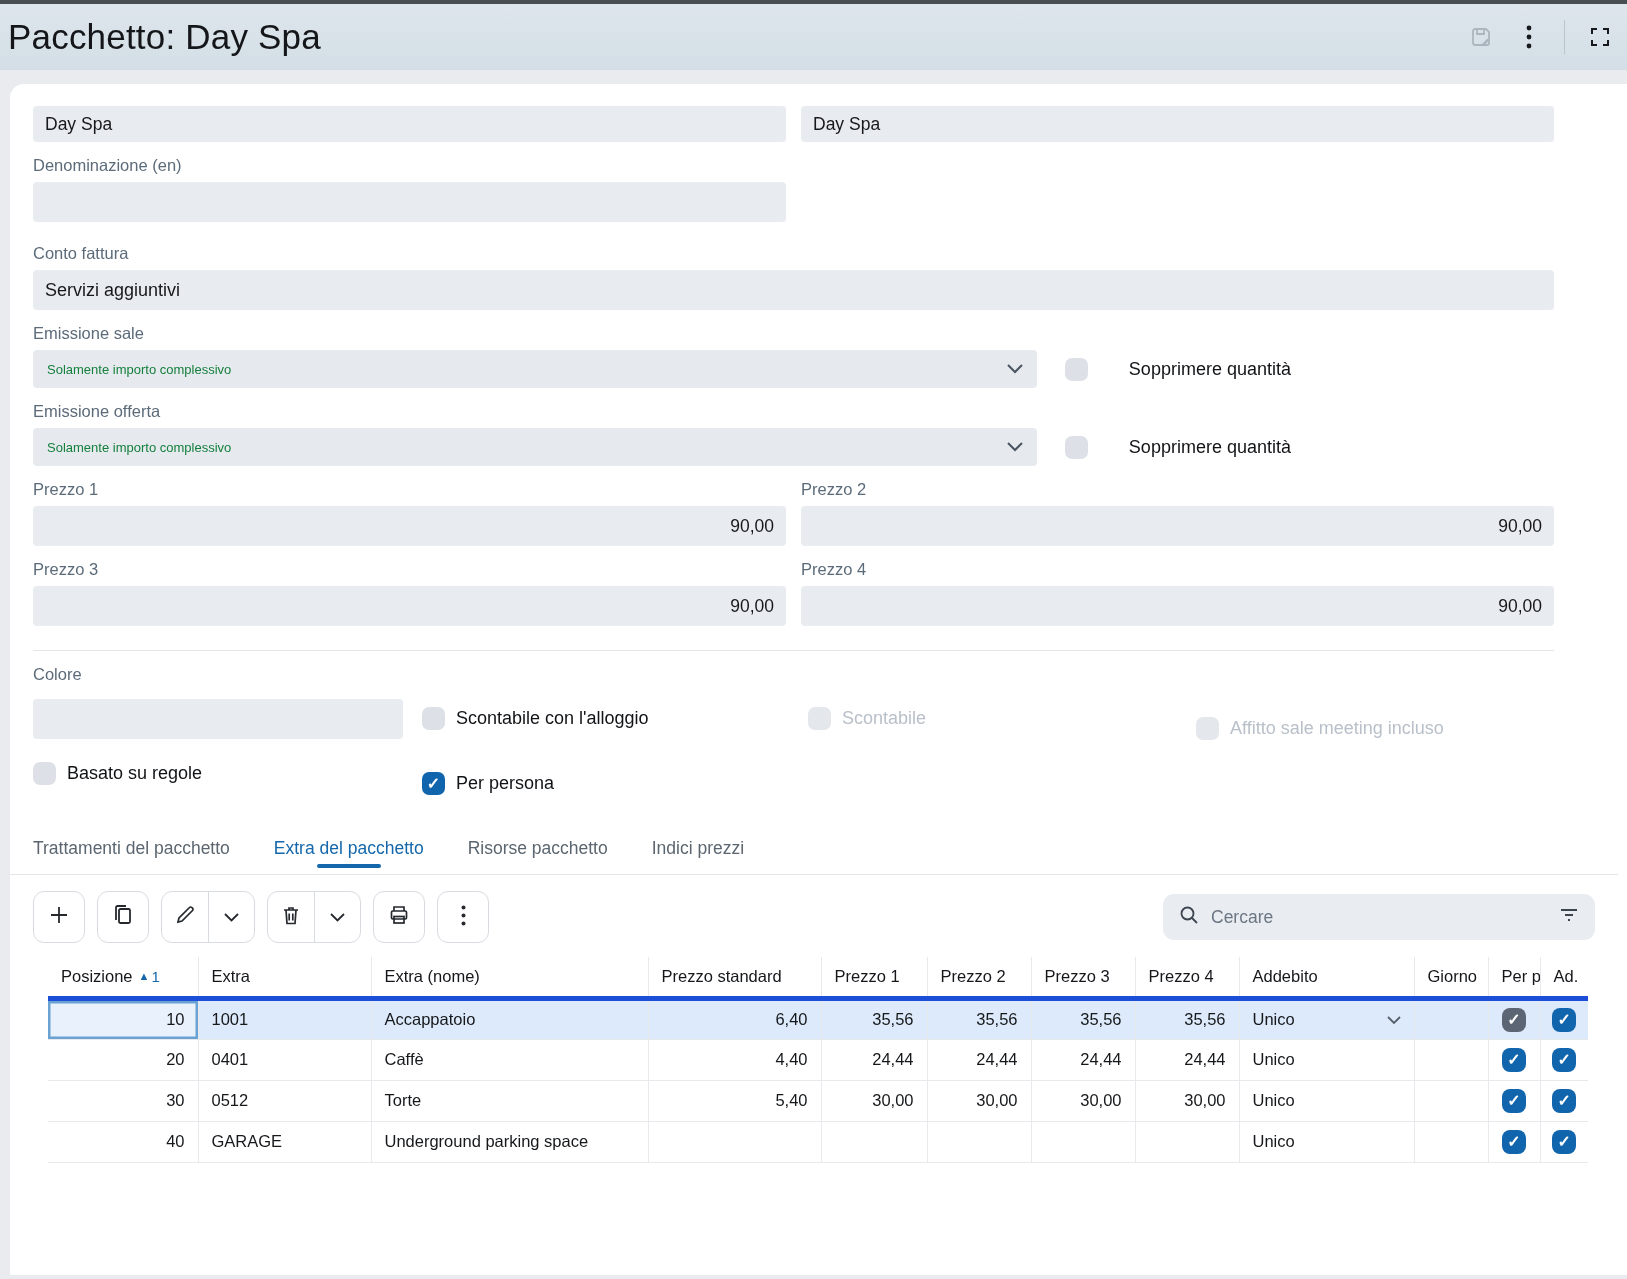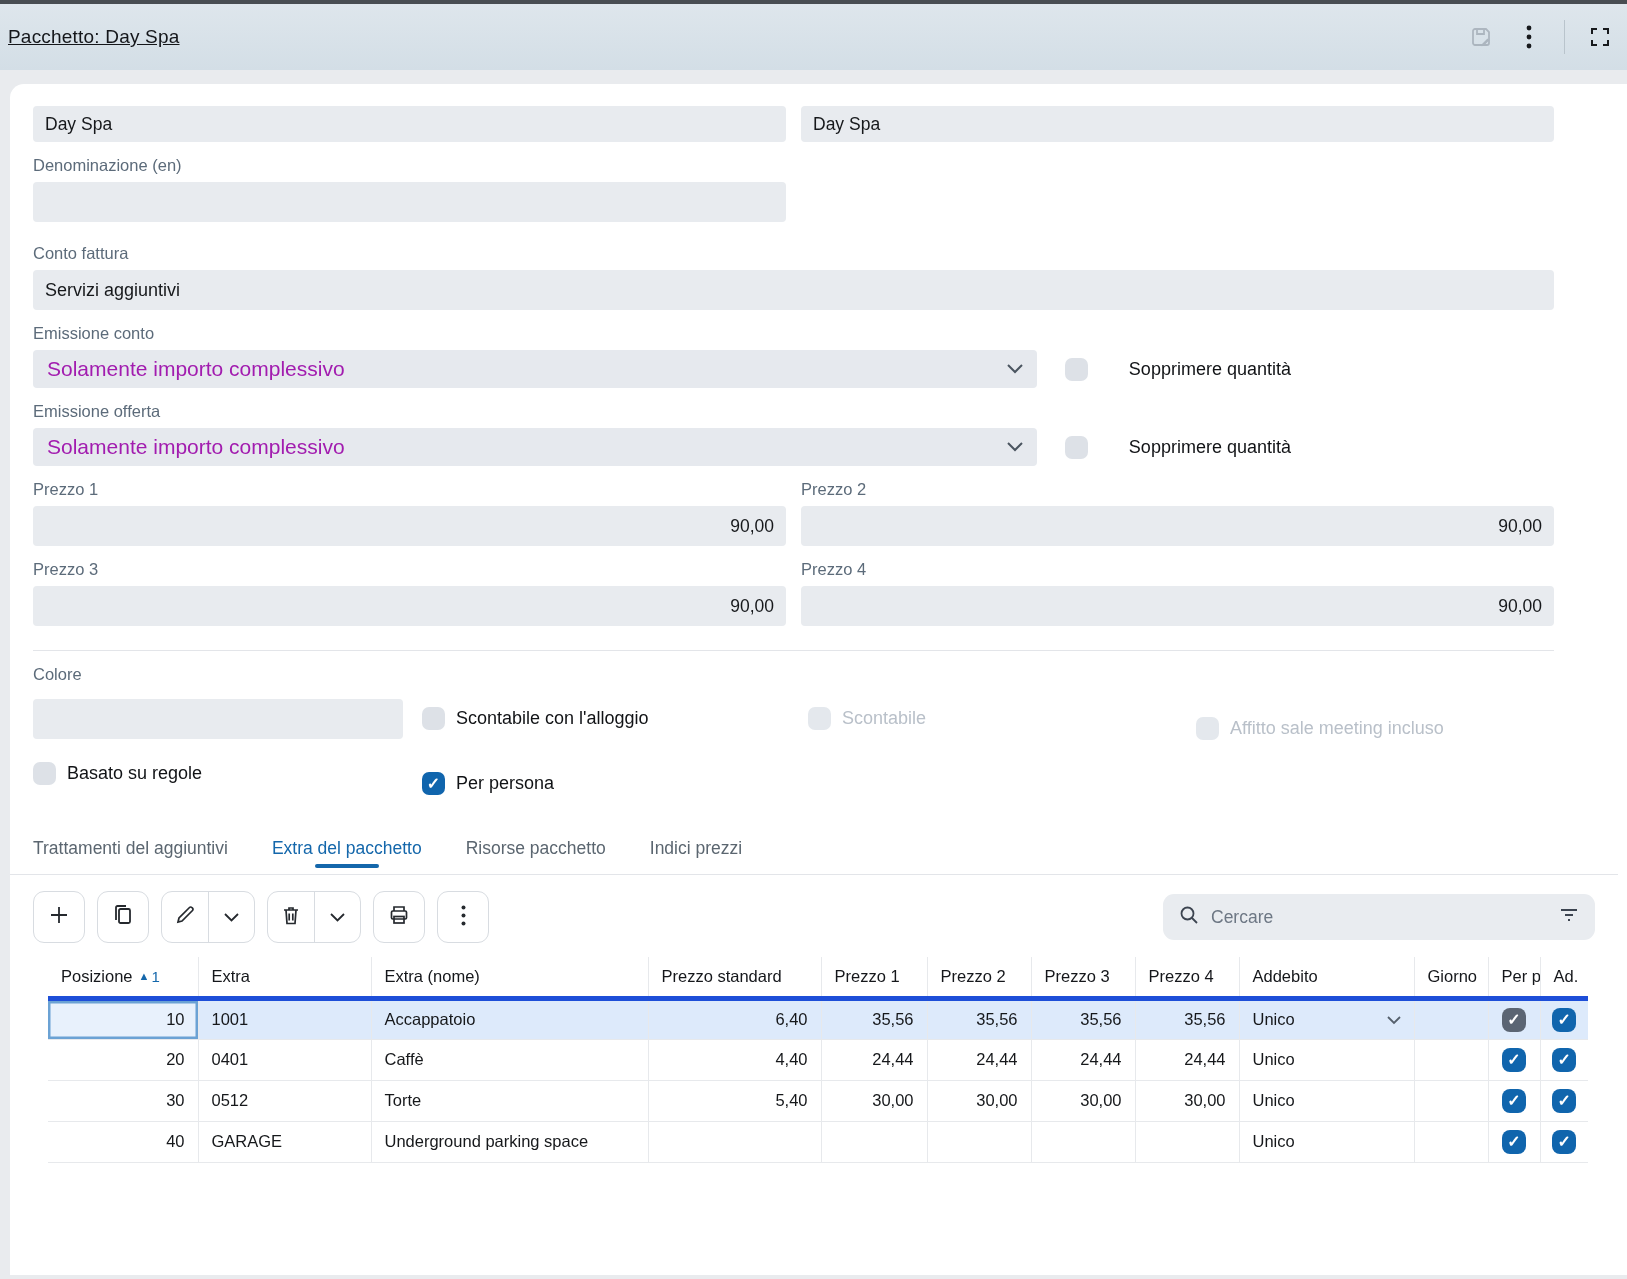--- a/index.html
+++ b/index.html
@@ -13,21 +13,21 @@
 
   
   .titlebar {
     height:70px;
     background:linear-gradient(180deg,#dee6ec 0%,#d3dee6 100%);
     border-top:4px solid #484d52;
     display:flex; align-items:center;
     padding:0 14px 0 8px;
     position:relative;
   }
-  .titlebar-title { font-size:19px; font-weight:500; color:#14161a; letter-spacing:.2px;text-decoration:underline; }
+  .titlebar-title { font-size:35px; font-weight:500; color:#14161a; letter-spacing:.2px; }
   .titlebar-actions { margin-left:auto; display:flex; align-items:center; gap:22px; }
   .tb-icon { width:26px; height:26px; display:flex; align-items:center; justify-content:center; cursor:pointer; }
   .tb-icon svg { display:block; }
   .tb-divider { width:1px; height:34px; background:#b9c4cc; }
   .disabled-icon { opacity:.35; }
 
   
   .card {
     background:#ffffff;
     margin:14px 0 0 10px;
@@ -50,21 +50,21 @@
     padding:0 12px; outline:none; display:block;
   }
   .text-input.tall { height:40px; }
   .text-input.right { text-align:right; }
 
   .select-row { display:flex; align-items:center; }
   .select {
     width:66%; height:38px; background:#e6e9ee; border-radius:4px;
     display:flex; align-items:center; padding:0 14px; cursor:pointer;
   }
-  .select-text { font-size:21px; color:#a21caf; flex:1; }
+  .select-text { font-size:13px; color:#15803d; flex:1; }
   .select .chev { color:#4b5560; }
 
   
   .cb-wrap { display:flex; align-items:center; gap:11px; cursor:pointer; }
   .cb {
     width:23px; height:23px; border-radius:7px; background:#dde1e7;
     display:inline-flex; align-items:center; justify-content:center;
     flex:0 0 auto;
   }
   .cb.checked { background:#1065ad; }
@@ -187,21 +187,21 @@
         <label class="field-label">Denominazione (en)</label>
         <input class="text-input tall" value="" style="">
       </div>
     </div>
 
     <div style="margin-top:22px;">
       <label class="field-label">Conto fattura</label>
       <input class="text-input tall" style="font-size: 18px;" value="Servizi aggiuntivi">
     </div>
 
-    <label class="field-label">Emissione conto</label>
+    <label class="field-label">Emissione sale</label>
     <div class="select-row">
       <div class="select">
         <span class="select-text">Solamente importo complessivo</span>
         <span class="chev">
           <svg width="16" height="10" viewBox="0 0 16 10" fill="none" stroke="#4b5560" stroke-width="2">
               <path d="M1 1 l7 7 l7-7"></path>
             </svg>
         </span>
       </div>
       <div class="cb-wrap suppress">
@@ -273,21 +273,21 @@
       <div class="cb-wrap row2">
         <span class="cb checked"></span>
         <span class="cb-label">Per persona</span>
       </div>
       <div class="row2"></div>
       <div class="row2"></div>
     </div>
   </div>
 
   <div class="tabs">
-    <div class="tab">Trattamenti del aggiuntivi</div>
+    <div class="tab">Trattamenti del pacchetto</div>
     <div class="tab active">Extra del pacchetto</div>
     <div class="tab">Risorse pacchetto</div>
     <div class="tab">Indici prezzi</div>
   </div>
 
   <div class="toolbar">
     <div class="btn-group">
       <div class="tbtn">
         <span>
           <svg width="22" height="22" viewBox="0 0 22 22" stroke="#25292e" stroke-width="1.8">

